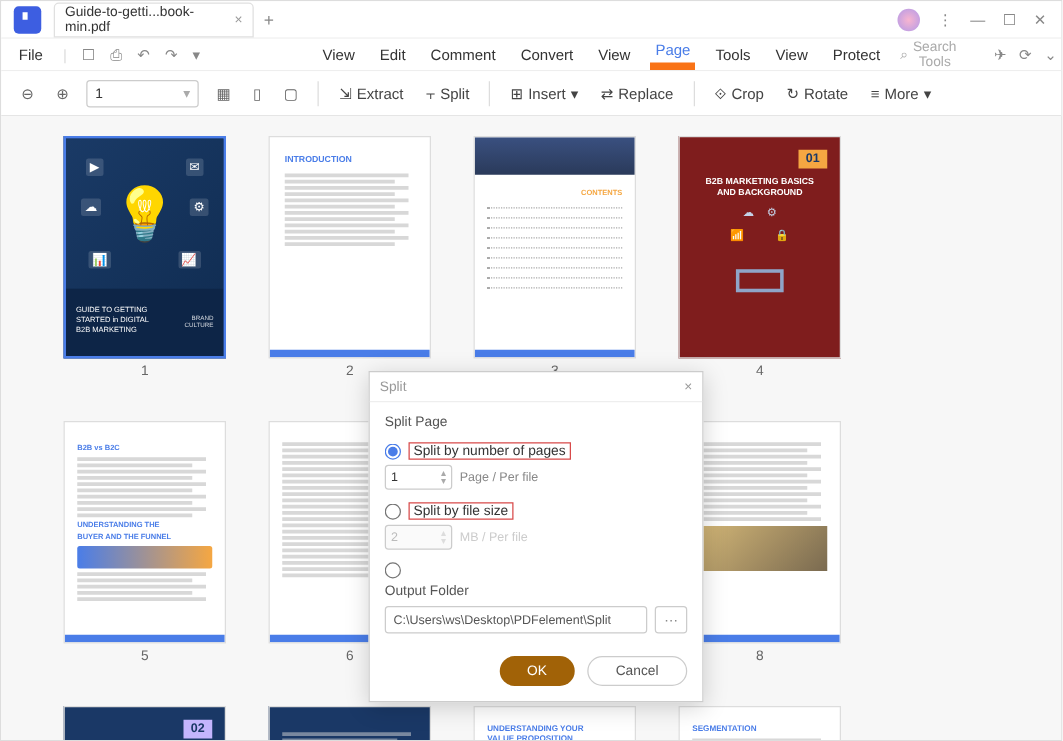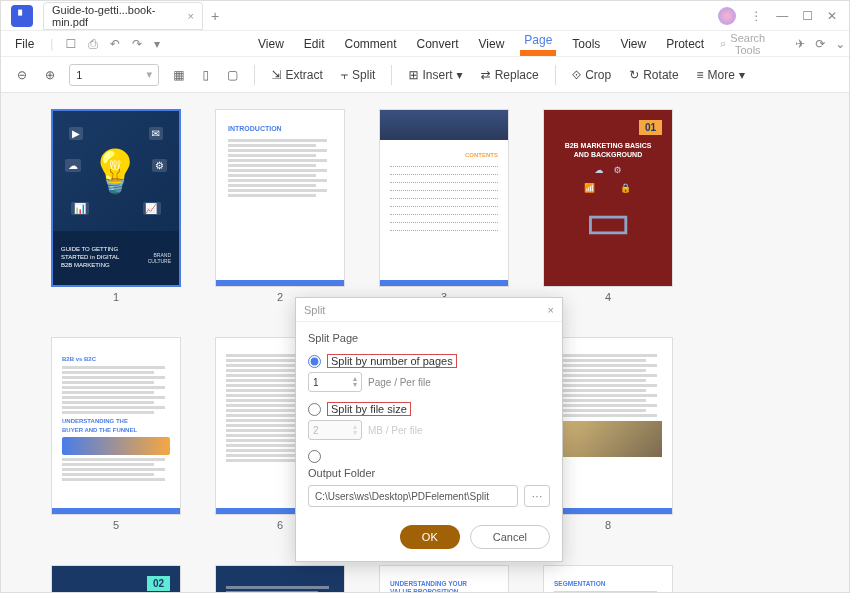--- a/index.html
+++ b/index.html
@@ -52,21 +52,21 @@
 .pg4 h3 { font-size: 7px; text-align: center; margin: 6px 0; line-height: 1.3; }
 .pg4-il { flex: 1; display: flex; align-items: center; justify-content: center; font-size: 50px; color: #8fa5c8; position: relative; }
 .pg4-il .sm { position: absolute; font-size: 9px; color: #c5d3e8; }
 .pg5 { padding: 14px 10px 6px; font-size: 4.5px; color: #555; line-height: 1.4; }
 .pg5 h3 { color: #4a7de8; font-size: 6px; margin: 3px 0; }
 .pg5-graphic { height: 18px; background: linear-gradient(90deg,#4a7de8,#f5a742); margin: 3px 0; border-radius: 2px; }
 .pg7 { padding: 14px 10px 6px; font-size: 4.5px; color: #555; }
 .pg7 h3 { color: #4a7de8; font-size: 6px; margin: 3px 0; line-height: 1.3; }
 .pg7-img { height: 36px; background: linear-gradient(135deg,#8a9db8,#c8b890); margin-top: 4px; }
 .pg10 { background: #1a3866; color: #fff; padding: 10px; display: flex; flex-direction: column; }
-.pg10-num { background: #5eead4; color: #1a3866; font-weight: bold; font-size: 10px; padding: 2px 6px; align-self: flex-end; }
+.pg10-num { background: #c4b5fd; color: #1a3866; font-weight: bold; font-size: 10px; padding: 2px 6px; align-self: flex-end; }
 .pg11 { background: #1a3866; color: #fff; padding: 18px 10px; font-size: 4.5px; line-height: 1.5; }
 .pg12 { padding: 14px 10px; font-size: 5px; color: #555; }
 .pg12 h3 { color: #4a7de8; font-size: 6.5px; line-height: 1.3; margin-bottom: 4px; }
 .pg13 { padding: 14px 10px; font-size: 5px; color: #555; }
 .pg13 h3 { color: #4a7de8; font-size: 6.5px; margin-bottom: 4px; }
 .lines span { display: block; height: 3px; background: #d8d8d8; margin: 2px 0; }
 .lines span:nth-child(odd) { width: 95%; }
 .lines span:nth-child(even) { width: 85%; }
 
 

